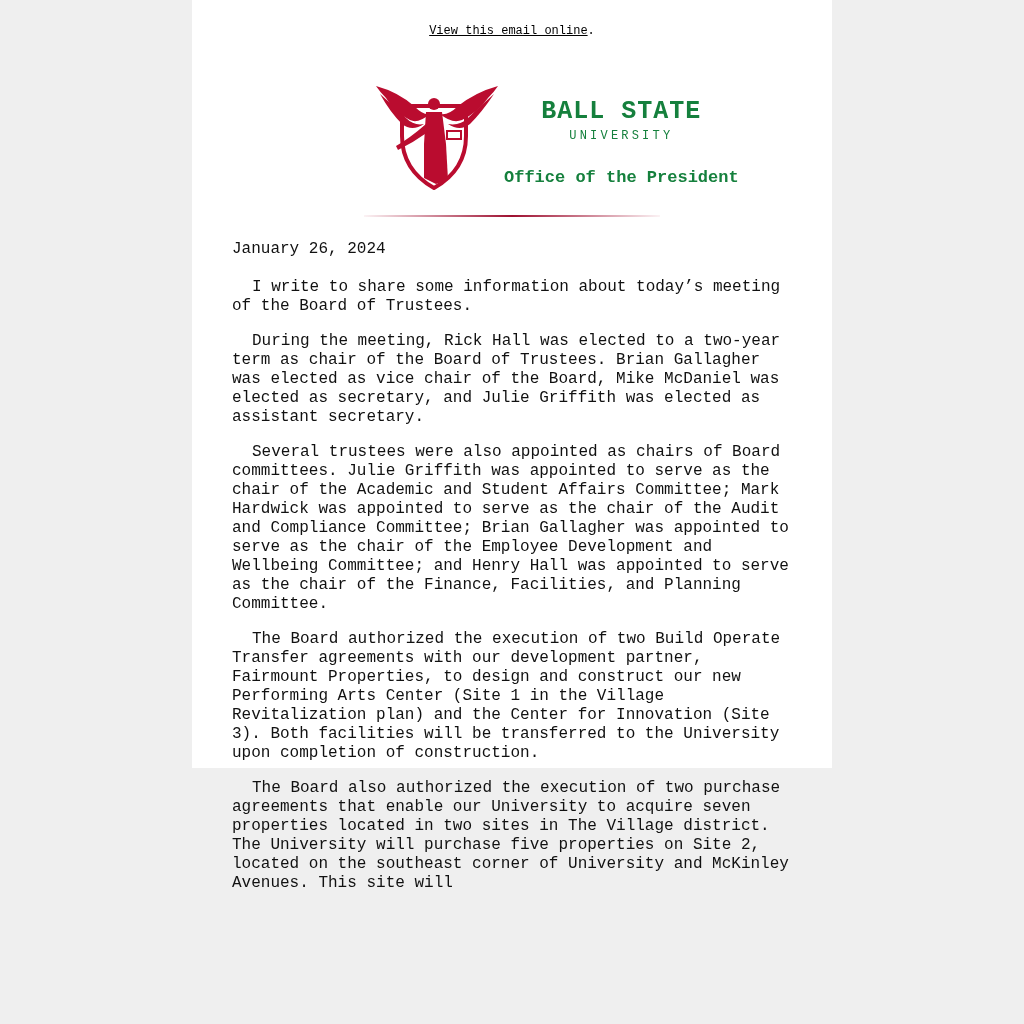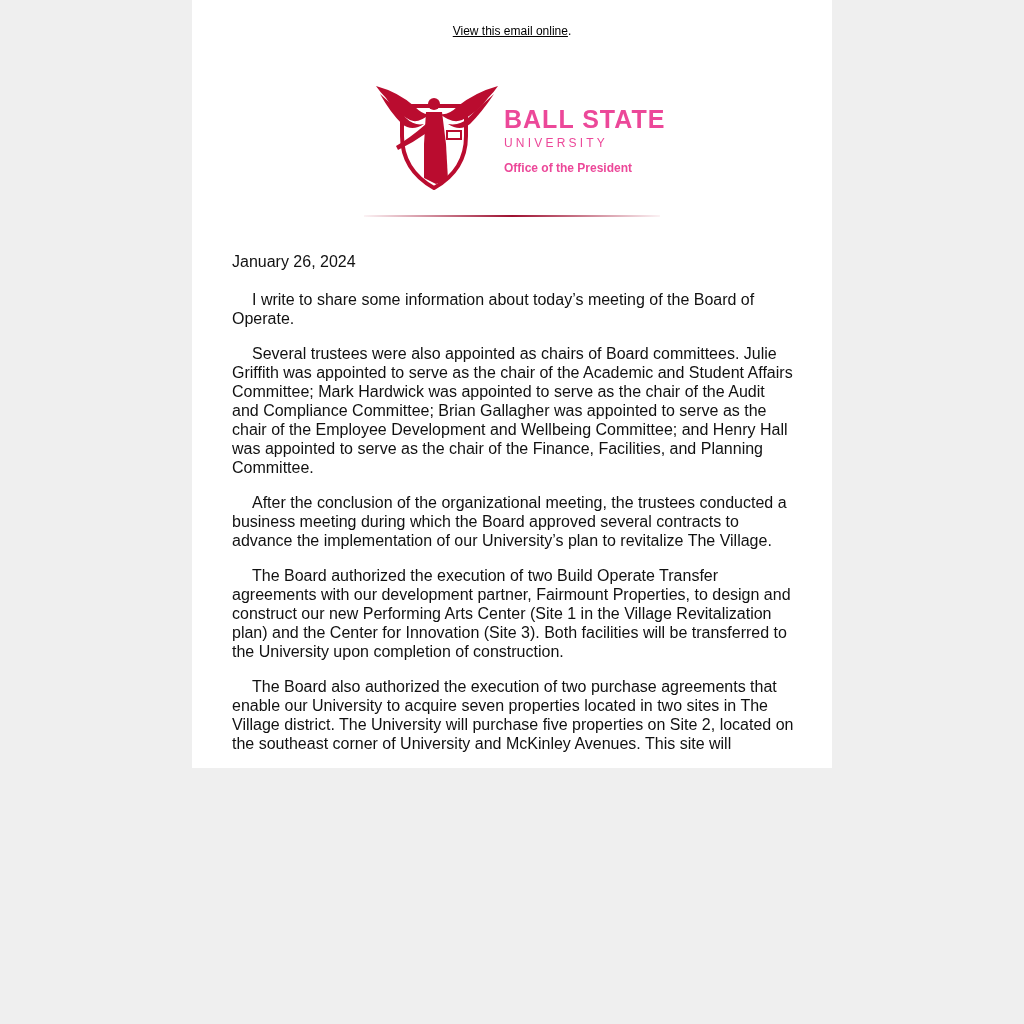--- a/index.html
+++ b/index.html
@@ -10,20 +10,21 @@
     overflow: hidden;
     font-family: "Liberation Sans", sans-serif;
   }
   .email-wrap {
     position: absolute;
     left: 192px;
     top: 0;
     width: 640px;
     height: 768px;
     background: #ffffff;
+    font-family: Liberation Mono, monospace;
   }
   .view-online {
     position: absolute;
     top: 24px;
     left: 0;
     width: 640px;
     text-align: center;
     font-size: 12px;
     color: #000;
   }
@@ -35,58 +36,59 @@
   .logo {
     position: absolute;
     left: 182px;
     top: 84px;
     width: 280px;
     height: 106px;
   }
   .wordmark {
     position: absolute;
     left: 312px;
-    top: 106px;
-    color: #ec4899;
+    top: 99px;
+    color: #15803d;
+    text-align: center;
   }
   .wordmark .l1 {
     font-size: 25px;
     font-weight: bold;
     letter-spacing: 1px;
     line-height: 26px;
   }
   .wordmark .l2 {
     font-size: 12px;
     letter-spacing: 3.2px;
     line-height: 22px;
   }
   .wordmark .l3 {
-    font-size: 12px;
+    font-size: 17px;
     font-weight: bold;
-    margin-top: 7px;
+    margin-top: 24px;
     line-height: 14px;
   }
   .divider {
     position: absolute;
     left: 172px;
     top: 215px;
     width: 296px;
     height: 2px;
     background: linear-gradient(to right, rgba(186,12,47,0.05), #9e1030 50%, rgba(186,12,47,0.05));
   }
   .content {
     position: absolute;
     left: 40px;
     top: 240px;
     width: 562px;
     font-size: 16px;
     line-height: 19px;
     color: #111;
   }
-  .content p { margin: 12px 0 16px 0; }
+  .content p { margin: 0 0 16px 0; }
   .content p.date { margin-bottom: 19px; }
   .content p.salutation { margin-bottom: 16px; }
   .content p.para { text-indent: 20px; }
 </style>
 </head>
 <body>
 
 <div class="email-wrap">
 
   <div class="view-online">
@@ -117,20 +119,20 @@
       <div class="l1">BALL STATE</div>
       <div class="l2">UNIVERSITY</div>
       <div class="l3">Office of the President</div>
     </div>
   </div>
 
   <div class="divider"></div>
 
   <div class="content">
     <p class="date">January 26, 2024</p>
-    <p class="para">I write to share some information about today’s meeting of the Board of Operate.</p>
+    <p class="para">I write to share some information about today’s meeting of the Board of Trustees.</p>
+    <p class="para">During the meeting, Rick Hall was elected to a two-year term as chair of the Board of Trustees. Brian Gallagher was elected as vice chair of the Board, Mike McDaniel was elected as secretary, and Julie Griffith was elected as assistant secretary.</p>
     <p class="para">Several trustees were also appointed as chairs of Board committees. Julie Griffith was appointed to serve as the chair of the Academic and Student Affairs Committee; Mark Hardwick was appointed to serve as the chair of the Audit and Compliance Committee; Brian Gallagher was appointed to serve as the chair of the Employee Development and Wellbeing Committee; and Henry Hall was appointed to serve as the chair of the Finance, Facilities, and Planning Committee.</p>
-    <p class="para">After the conclusion of the organizational meeting, the trustees conducted a business meeting during which the Board approved several contracts to advance the implementation of our University’s plan to revitalize The Village.</p>
     <p class="para">The Board authorized the execution of two Build Operate Transfer agreements with our development partner, Fairmount Properties, to design and construct our new Performing Arts Center (Site 1 in the Village Revitalization plan) and the Center for Innovation (Site 3). Both facilities will be transferred to the University upon completion of construction.</p>
     <p class="para">The Board also authorized the execution of two purchase agreements that enable our University to acquire seven properties located in two sites in The Village district. The University will purchase five properties on Site 2, located on the southeast corner of University and McKinley Avenues. This site will</p>
   </div>
 
 </div>
 
 </body></html>

